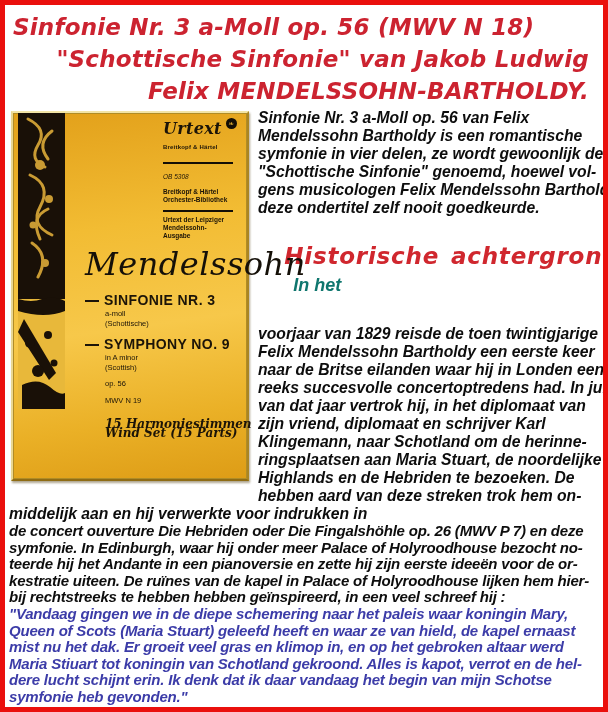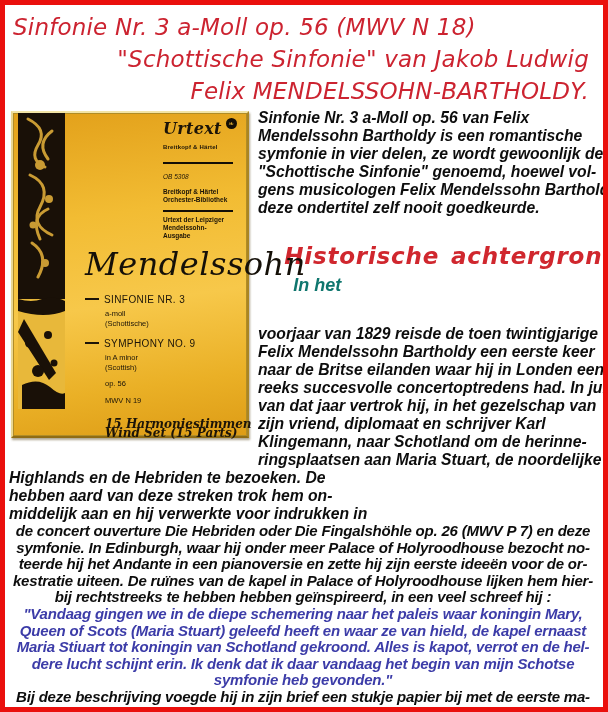--- a/index.html
+++ b/index.html
@@ -9,21 +9,21 @@
     box-sizing:border-box;
     border:5px solid #ea100d;
     background:#ffffff;
     overflow:hidden;
     font-family:"Liberation Sans",sans-serif;
   }
   
   .title-block{
     padding-top:6px;
     font-family:"DejaVu Sans",sans-serif;
-    font-weight:normal;font-style:italic;
+    font-weight:bold;font-style:italic;
     color:#cc2330;
     line-height:32px;font-size:23px;
     letter-spacing:0.2px;
   }
   .title-line-1{padding-left:8px;white-space:pre;}
   .title-line-2,.title-line-3{text-align:right;padding-right:14px;white-space:pre;}
   
   .article{
     margin:2px 6px 0 4px;
     color:#0d0d0d;
@@ -32,27 +32,27 @@
   }
   .line{white-space:pre;}
   .heading-line{line-height:26px;white-space:pre;}
   .section-heading{
     font-family:"DejaVu Sans",sans-serif;
     font-weight:bold;font-style:italic;
     font-size:23px;color:#d0272e;
     letter-spacing:0.8px;word-spacing:3px;
   }
   .heading-cont{font-size:18px;color:#0f766e;margin-left:9px;}
-  .bottom{font-size:15px;line-height:16.6px;letter-spacing:-0.2px;text-align:center;}
+  .bottom{font-size:15px;line-height:16.6px;letter-spacing:-0.2px;}
   .quote .line{color:#3c3ca8;}
   
   .cover{
     float:left;
     position:relative;
-    width:238px;height:327px;
+    width:238px;height:370px;
     margin:2px 9px 24px 2px;
     box-sizing:border-box;
     border:2px solid;
     border-color:#f2e4a6 #aa8522 #8f6c14 #ead791;
     box-shadow:inset 0 0 0 1px #b08c26, 1px 2px 2px rgba(80,60,10,.45);
     background:linear-gradient(172deg,#e2a01a 0%,#f2bc33 32%,#f7c84a 58%,#eab026 82%,#dd9c16 100%);
     font-style:normal;font-weight:normal;
     color:#1c1408;
   }
   .strip{position:absolute;left:5px;top:0;bottom:0;width:47px;}
@@ -71,21 +71,21 @@
   .urtext-sub{font-size:6px;font-weight:bold;letter-spacing:0.2px;margin-top:1px;white-space:pre;}
   .rule{height:2px;background:#130e06;width:70px;margin:6px 0 4px;}
   .catalog{font-size:6.5px;font-style:italic;margin-bottom:2px;white-space:pre;}
   .tiny-lines .cover-tiny{font-size:6.5px;font-weight:bold;line-height:8px;white-space:pre;}
   .composer{
     position:absolute;left:72px;top:142px;
     font-family:"DejaVu Serif",serif;font-style:italic;
     font-size:32px;color:#151008;letter-spacing:0.5px;
   }
   .works{position:absolute;left:72px;top:178px;}
-  .work-main{font-size:10px;font-weight:normal;letter-spacing:0.4px;white-space:pre;}
+  .work-main{font-size:14px;font-weight:bold;letter-spacing:0.4px;white-space:pre;}
   .work-main::before{
     content:"";display:inline-block;width:14px;height:2px;
     background:#1c1408;margin-right:5px;vertical-align:3px;
   }
   .work-small{font-size:7.5px;line-height:9.5px;margin-left:20px;white-space:pre;}
   .gap-top{margin-top:7px;}
   .parts{margin-top:15px;margin-left:20px;font-family:"DejaVu Serif",serif;}
   .parts .cover-tiny{font-size:12px;font-style:italic;font-weight:bold;line-height:9px;white-space:pre;}
 </style>
 </head>
@@ -179,40 +179,41 @@
     <div class="heading-line">
       <span class="section-heading">Historische achtergrond.</span>
       <span class="heading-cont">In het</span>
     </div>
 
     <div>
         <div class="line">voorjaar van 1829 reisde de toen twintigjarige</div>
         <div class="line">Felix Mendelssohn Bartholdy een eerste keer</div>
         <div class="line">naar de Britse eilanden waar hij in Londen een</div>
         <div class="line">reeks succesvolle concertoptredens had. In juli</div>
-        <div class="line">van dat jaar vertrok hij, in het gezelschap van</div>
+        <div class="line">van dat jaar vertrok hij, in het diplomaat van</div>
         <div class="line">zijn vriend, diplomaat en schrijver Karl</div>
         <div class="line">Klingemann, naar Schotland om de herinne-</div>
         <div class="line">ringsplaatsen aan Maria Stuart, de noordelijke</div>
         <div class="line">Highlands en de Hebriden te bezoeken. De</div>
         <div class="line">hebben aard van deze streken trok hem on-</div>
         <div class="line">middelijk aan en hij verwerkte voor indrukken in</div>
       </div>
 
     <div class="bottom">
         <div class="line">de concert ouverture Die Hebriden oder Die Fingalshöhle op. 26 (MWV P 7) en deze</div>
         <div class="line">symfonie. In Edinburgh, waar hij onder meer Palace of Holyroodhouse bezocht no-</div>
         <div class="line">teerde hij het Andante in een pianoversie en zette hij zijn eerste ideeën voor de or-</div>
         <div class="line">kestratie uiteen. De ruïnes van de kapel in Palace of Holyroodhouse lijken hem hier-</div>
         <div class="line">bij rechtstreeks te hebben hebben geïnspireerd, in een veel schreef hij :</div>
       </div>
 
     <div class="bottom quote">
         <div class="line">"Vandaag gingen we in de diepe schemering naar het paleis waar koningin Mary,</div>
         <div class="line">Queen of Scots (Maria Stuart) geleefd heeft en waar ze van hield, de kapel ernaast</div>
+        <div class="line">mist nu het dak. Er groeit veel gras en klimop in, en op het gebroken altaar werd</div>
         <div class="line">Maria Stiuart tot koningin van Schotland gekroond. Alles is kapot, verrot en de hel-</div>
         <div class="line">dere lucht schijnt erin. Ik denk dat ik daar vandaag het begin van mijn Schotse</div>
         <div class="line">symfonie heb gevonden."</div>
       </div>
 
     <div class="bottom">
         <div class="line">Bij deze beschrijving voegde hij in zijn brief een stukje papier bij met de eerste ma-</div>
       </div>
 
   </div>

